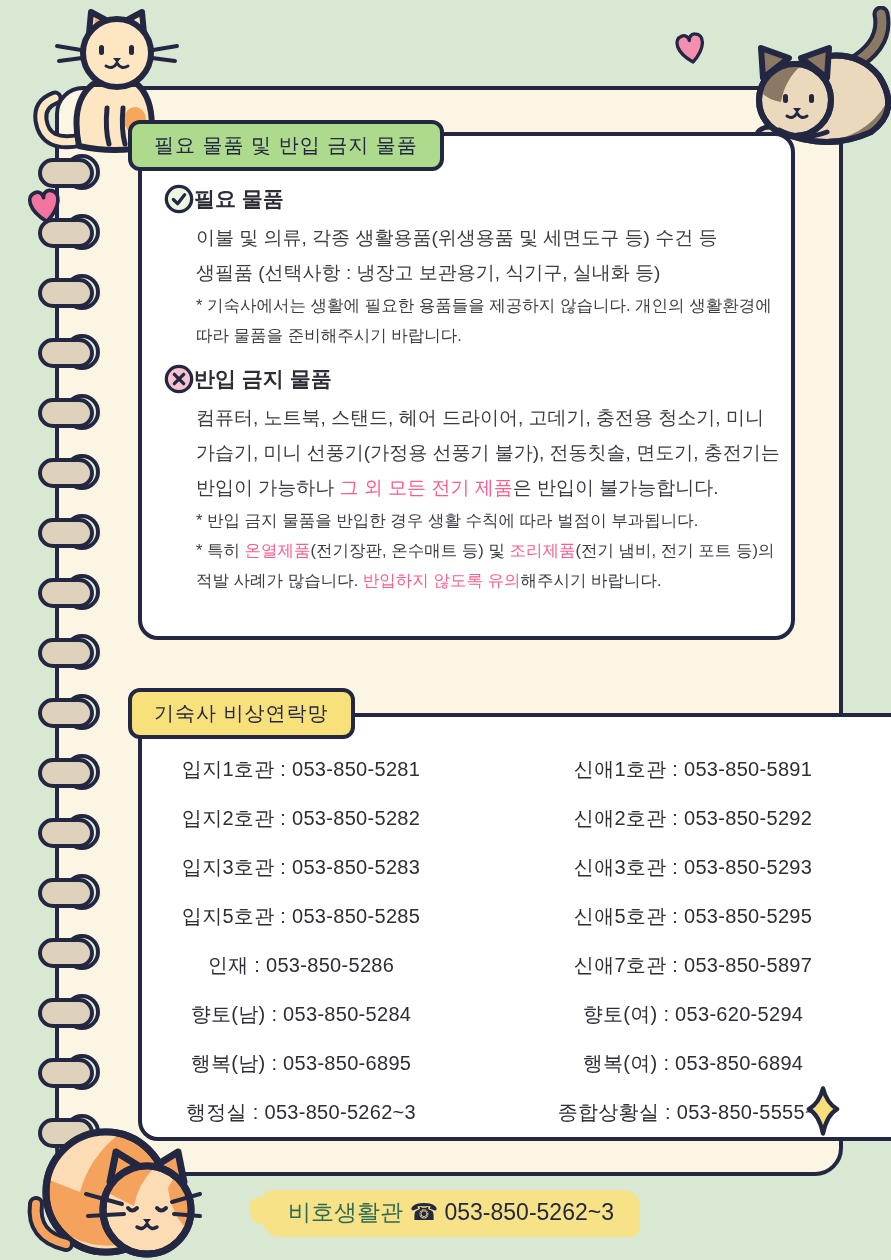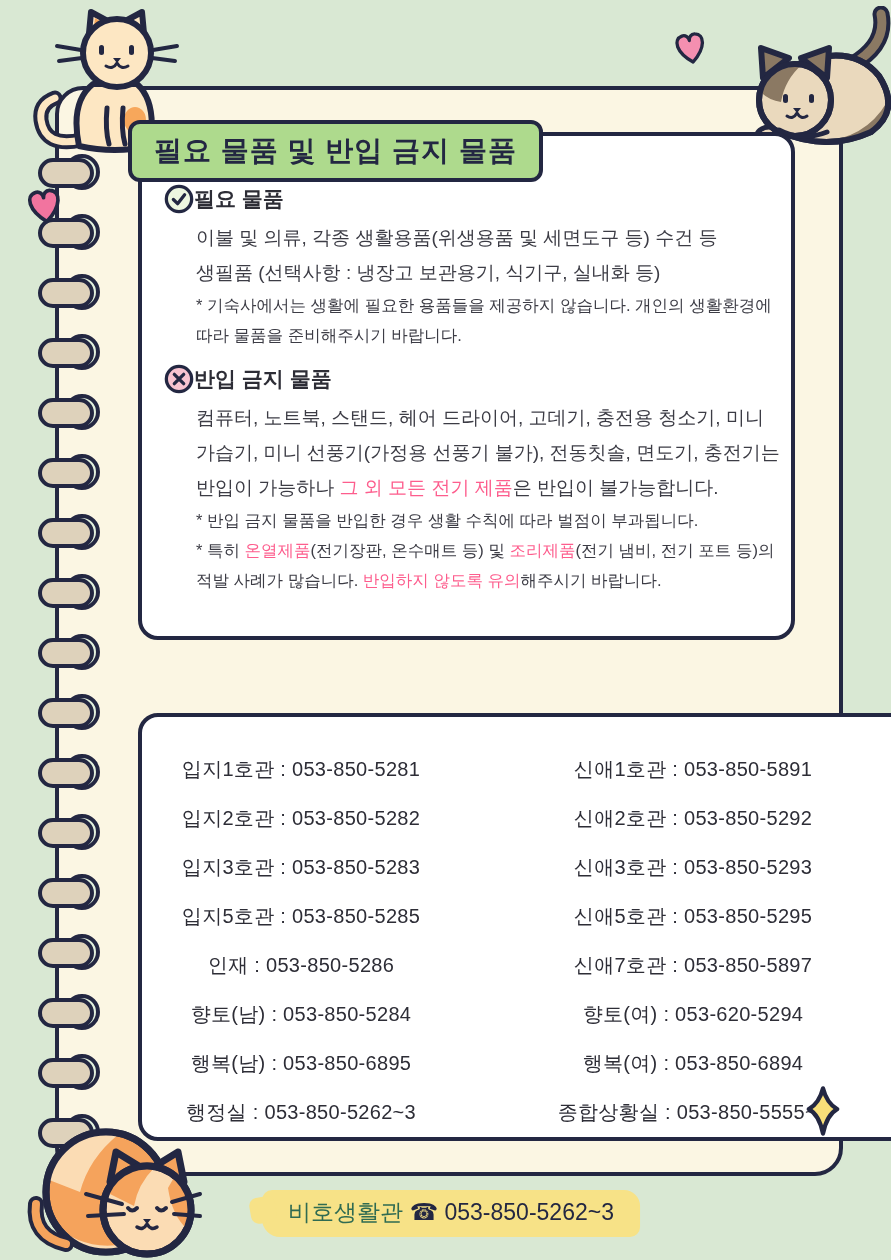--- a/index.html
+++ b/index.html
@@ -21,21 +21,21 @@
   .ring .hole{position:absolute;left:26px;top:-4px;width:36px;height:36px;border-radius:50%;
     background:var(--ring_hole,#e3f1de);border:4px solid var(--outline,#232742);box-sizing:border-box;}
   .ring .bar{position:absolute;left:0;top:0;width:56px;height:30px;border-radius:15px;
     background:var(--ring_bar,#ded2bb);border:4px solid var(--outline,#232742);box-sizing:border-box;}
   
   .card{position:absolute;background:var(--card,#fff);border:4px solid var(--outline,#232742);
     border-radius:20px;box-sizing:border-box;z-index:4;}
   #card1{left:138px;top:132px;width:657px;height:508px;}
   #card2{left:138px;top:713px;width:792px;height:428px;}
   .badge{position:absolute;z-index:6;border:4px solid var(--outline,#232742);border-radius:12px;
-    padding:8px 22px;font-size:28px;font-weight:bold;color:var(--outline,#232742);letter-spacing:1px;}
+    padding:8px 22px;font-size:20px;font-weight:normal;color:var(--outline,#232742);letter-spacing:1px;}
   #badge1{left:128px;top:120px;background:var(--badge_green,#aeda8d);}
   #badge2{left:128px;top:688px;background:var(--badge_yellow,#f8e07b);}
   
   .card1-pad{padding:48px 14px 0 54px;}
   .blk-header{display:flex;align-items:center;margin-left:-32px;height:30px;
     font-size:21px;font-weight:bold;color:var(--text_strong,#2d2d36);}
   .bullet{width:30px;height:30px;flex:0 0 30px;}
   .txt{width:585px;font-size:19px;line-height:35px;margin-top:6px;}
   .note{width:585px;font-size:16.5px;line-height:30px;}
   .blk2{margin-top:14px;}
@@ -277,20 +277,21 @@
           <span>컴퓨터, 노트북, 스탠드, 헤어 드라이어, 고데기, 충전용 청소기, 미니 가습기, 미니 선풍기(가정용 선풍기 불가), 전동칫솔, 면도기, 충전기는 반입이 가능하나 </span><span class="pink">그 외 모든 전기 제품</span><span>은 반입이 불가능합니다.</span>
         </div>
         <div class="note">* 반입 금지 물품을 반입한 경우 생활 수칙에 따라 벌점이 부과됩니다.</div>
         <div class="note">
           <span>* 특히 </span><span class="pink">온열제품</span><span>(전기장판, 온수매트 등) 및 </span><span class="pink">조리제품</span><span>(전기 냄비, 전기 포트 등)의 적발 사례가 많습니다. </span><span class="pink">반입하지 않도록 유의</span><span>해주시기 바랍니다.</span>
         </div>
       </div>
     </div>
   </div>
 
+  <div class="badge" id="badge2">기숙사 비상연락망</div>
 
   <div class="card" id="card2">
     <div class="contact-grid">
       <div class="cg-cell">입지1호관 : 053-850-5281</div>
       <div class="cg-cell">신애1호관 : 053-850-5891</div>
       <div class="cg-cell">입지2호관 : 053-850-5282</div>
       <div class="cg-cell">신애2호관 : 053-850-5292</div>
       <div class="cg-cell">입지3호관 : 053-850-5283</div>
       <div class="cg-cell">신애3호관 : 053-850-5293</div>
       <div class="cg-cell">입지5호관 : 053-850-5285</div>

